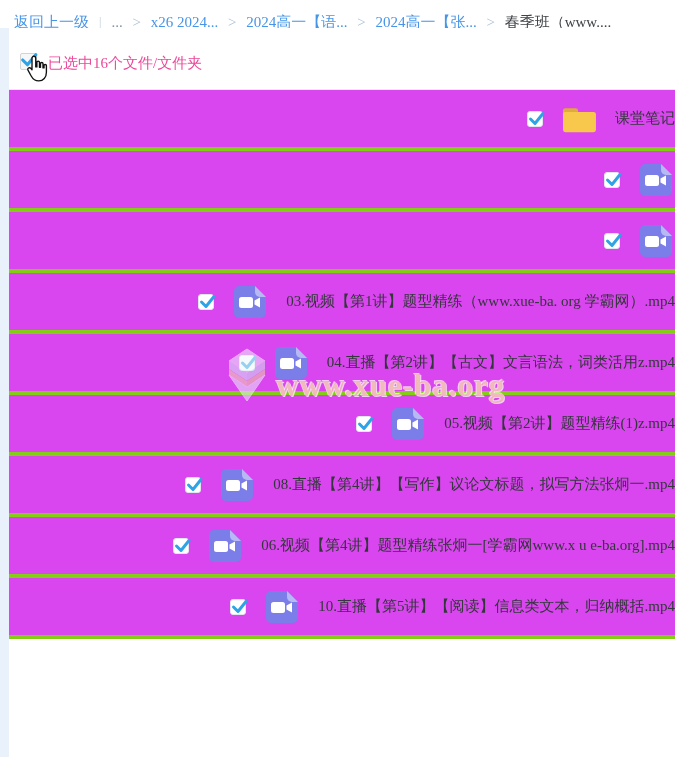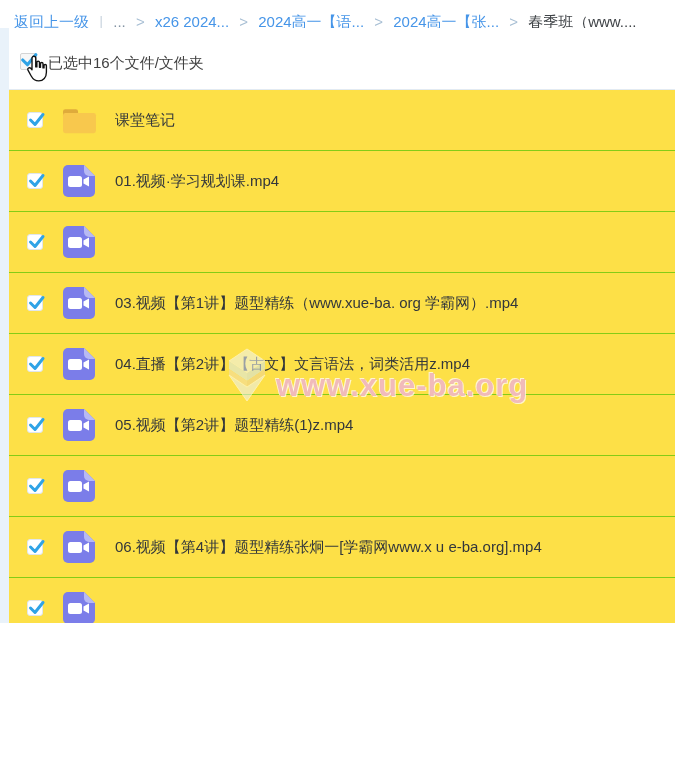--- a/index.html
+++ b/index.html
@@ -1,19 +1,19 @@
 <!DOCTYPE html>
 <html><head>
 <meta charset="utf-8">
 <style>
   * { margin:0; padding:0; box-sizing:border-box; }
   html,body { background:#fff; }
   .page {
-    position:relative; width:675px; height:623px; overflow:hidden;
-    font-family:Liberation Sans, sans-serif;
+    position:relative; width:675px; height:757px; overflow:hidden;
+    font-family:Liberation Serif, serif;
     background:#ffffff;
   }
   
   .left-strip { position:absolute; left:0; top:28px; width:9px; height:729px; background:#e9f2fa; }
 
   
   .breadcrumb {
     position:absolute; left:14px; top:10px; right:6px; height:24px;
     font-size:15px; line-height:24px; white-space:nowrap; overflow:hidden;
   }
@@ -24,27 +24,27 @@
   .crumb-sep { color:#a8bfd4; }
   .crumb-current { color:#404448; }
 
   
   .selection-bar { position:absolute; left:9px; top:28px; right:0; height:62px; background:#fff; border-bottom:1px solid #e2eaf2; }
   .selectall-box {
     position:absolute; left:11px; top:25px; width:17px; height:17px;
     background:#f7f7f7; border:1px solid #d4d4d4; border-radius:2px; cursor:pointer;
   }
   .selectall-box svg { position:absolute; left:-2px; top:-4px; width:20px; height:20px; overflow:visible; }
-  .selection-label { position:absolute; left:39px; top:26px; font-size:15px; color:#404040; }
+  .selection-label { position:absolute; left:39px; top:26px; font-size:15px; color:#ec4899; }
 
   
   .file-list { position:absolute; left:9px; top:90px; right:0; height:667px; }
   .row {
     height:61px; display:flex; align-items:center;
-    background:#fde047; border-bottom:1px solid #84cc16; cursor:pointer;
+    background:#d946ef; border-bottom:4px solid #84cc16; cursor:pointer;justify-content:flex-end;
   }
   .cb {
     position:relative; width:16px; height:16px; margin-left:18px; flex:0 0 auto;
     background:#ffffff; border:1px solid #e0e6ec; border-radius:3px; cursor:pointer;
   }
   .cb svg { position:absolute; left:-1px; top:-3px; width:19px; height:19px; overflow:visible; }
   .icon-slot { width:38px; height:38px; margin-left:17px; flex:0 0 auto; display:flex; align-items:center; justify-content:center; }
   .fname { margin-left:17px; font-size:15px; color:#33373b; white-space:nowrap; }
 
   
@@ -115,21 +115,20 @@
           </svg>
         </span>
       <span class="icon-slot">
         <svg width="36" height="36" viewBox="0 0 36 36">
           <path d="M2 7 a5 5 0 0 1 5-5 H23 L34 13 V29 a5 5 0 0 1-5 5 H7 a5 5 0 0 1-5-5 Z" fill="#7b7de9"></path>
           <path d="M23 2 V8 a5 5 0 0 0 5 5 H34 Z" fill="#b7b9f4"></path>
           <rect x="7" y="13" width="14" height="11" rx="2.5" fill="#ffffff"></rect>
           <path d="M22.5 16.5 L28 13.5 V23.5 L22.5 20.5 Z" fill="#ffffff"></path>
         </svg>
       </span>
-      <span class="fname">01.视频·学习规划课.mp4</span>
     </div>
 
     <div class="row">
       <span class="cb">
           <svg viewBox="0 0 19 19">
             <path d="M3.5 10 L8 14.5 L16 4.5" stroke="#2fa3e6" stroke-width="3" fill="none" stroke-linecap="round" stroke-linejoin="round"></path>
           </svg>
         </span>
       <span class="icon-slot">
         <svg width="36" height="36" viewBox="0 0 36 36">
@@ -201,20 +200,21 @@
           </svg>
         </span>
       <span class="icon-slot">
         <svg width="36" height="36" viewBox="0 0 36 36">
           <path d="M2 7 a5 5 0 0 1 5-5 H23 L34 13 V29 a5 5 0 0 1-5 5 H7 a5 5 0 0 1-5-5 Z" fill="#7b7de9"></path>
           <path d="M23 2 V8 a5 5 0 0 0 5 5 H34 Z" fill="#b7b9f4"></path>
           <rect x="7" y="13" width="14" height="11" rx="2.5" fill="#ffffff"></rect>
           <path d="M22.5 16.5 L28 13.5 V23.5 L22.5 20.5 Z" fill="#ffffff"></path>
         </svg>
       </span>
+      <span class="fname">08.直播【第4讲】【写作】议论文标题，拟写方法张炯一.mp4</span>
     </div>
 
     <div class="row">
       <span class="cb">
           <svg viewBox="0 0 19 19">
             <path d="M3.5 10 L8 14.5 L16 4.5" stroke="#2fa3e6" stroke-width="3" fill="none" stroke-linecap="round" stroke-linejoin="round"></path>
           </svg>
         </span>
       <span class="icon-slot">
         <svg width="36" height="36" viewBox="0 0 36 36">
@@ -234,20 +234,21 @@
           </svg>
         </span>
       <span class="icon-slot">
         <svg width="36" height="36" viewBox="0 0 36 36">
           <path d="M2 7 a5 5 0 0 1 5-5 H23 L34 13 V29 a5 5 0 0 1-5 5 H7 a5 5 0 0 1-5-5 Z" fill="#7b7de9"></path>
           <path d="M23 2 V8 a5 5 0 0 0 5 5 H34 Z" fill="#b7b9f4"></path>
           <rect x="7" y="13" width="14" height="11" rx="2.5" fill="#ffffff"></rect>
           <path d="M22.5 16.5 L28 13.5 V23.5 L22.5 20.5 Z" fill="#ffffff"></path>
         </svg>
       </span>
+      <span class="fname">10.直播【第5讲】【阅读】信息类文本，归纳概括.mp4</span>
     </div>
 
   </div>
 
   <div class="watermark">
     <svg class="gem" viewBox="0 0 54 58">
       <polygon points="27,3 45,15 27,27 9,15" fill="#eef6fb" stroke="#ffffff" stroke-width="1"></polygon>
       <polygon points="9,15 27,27 27,35 9,23" fill="#d8ecf7"></polygon>
       <polygon points="45,15 27,27 27,35 45,23" fill="#cfe4f2"></polygon>
       <polygon points="9,23 27,35 27,41 9,29" fill="#f3ddae"></polygon>

